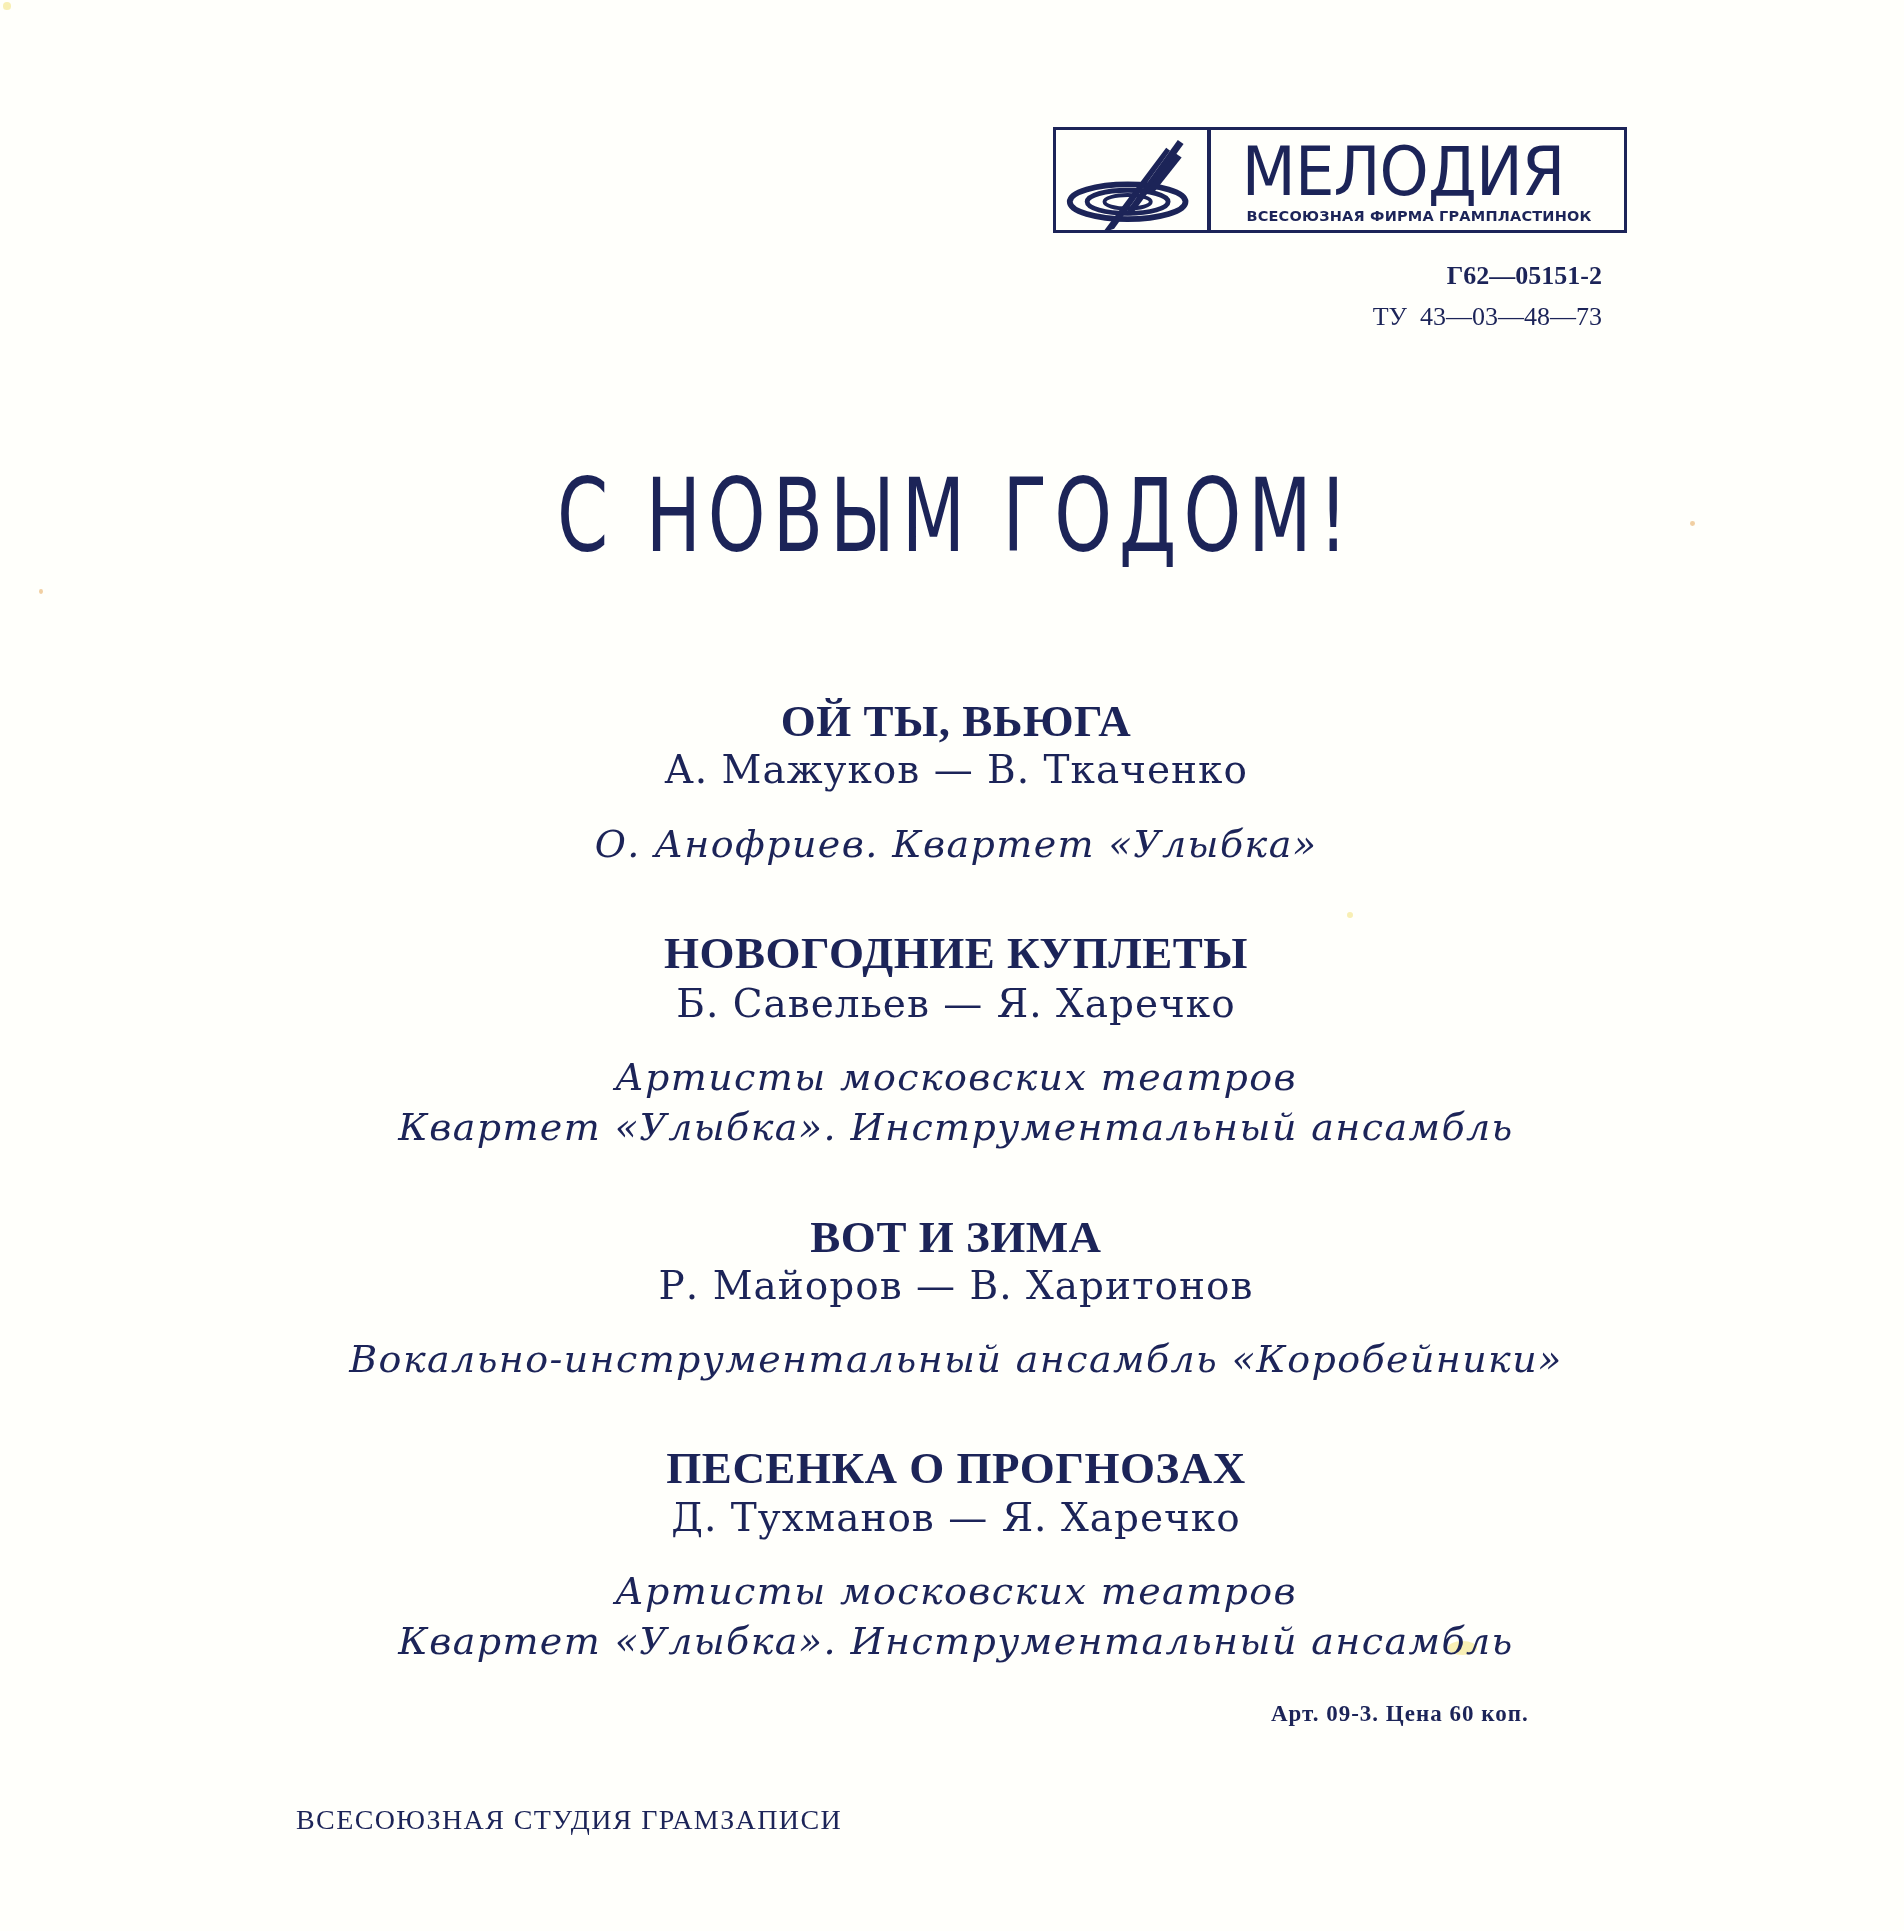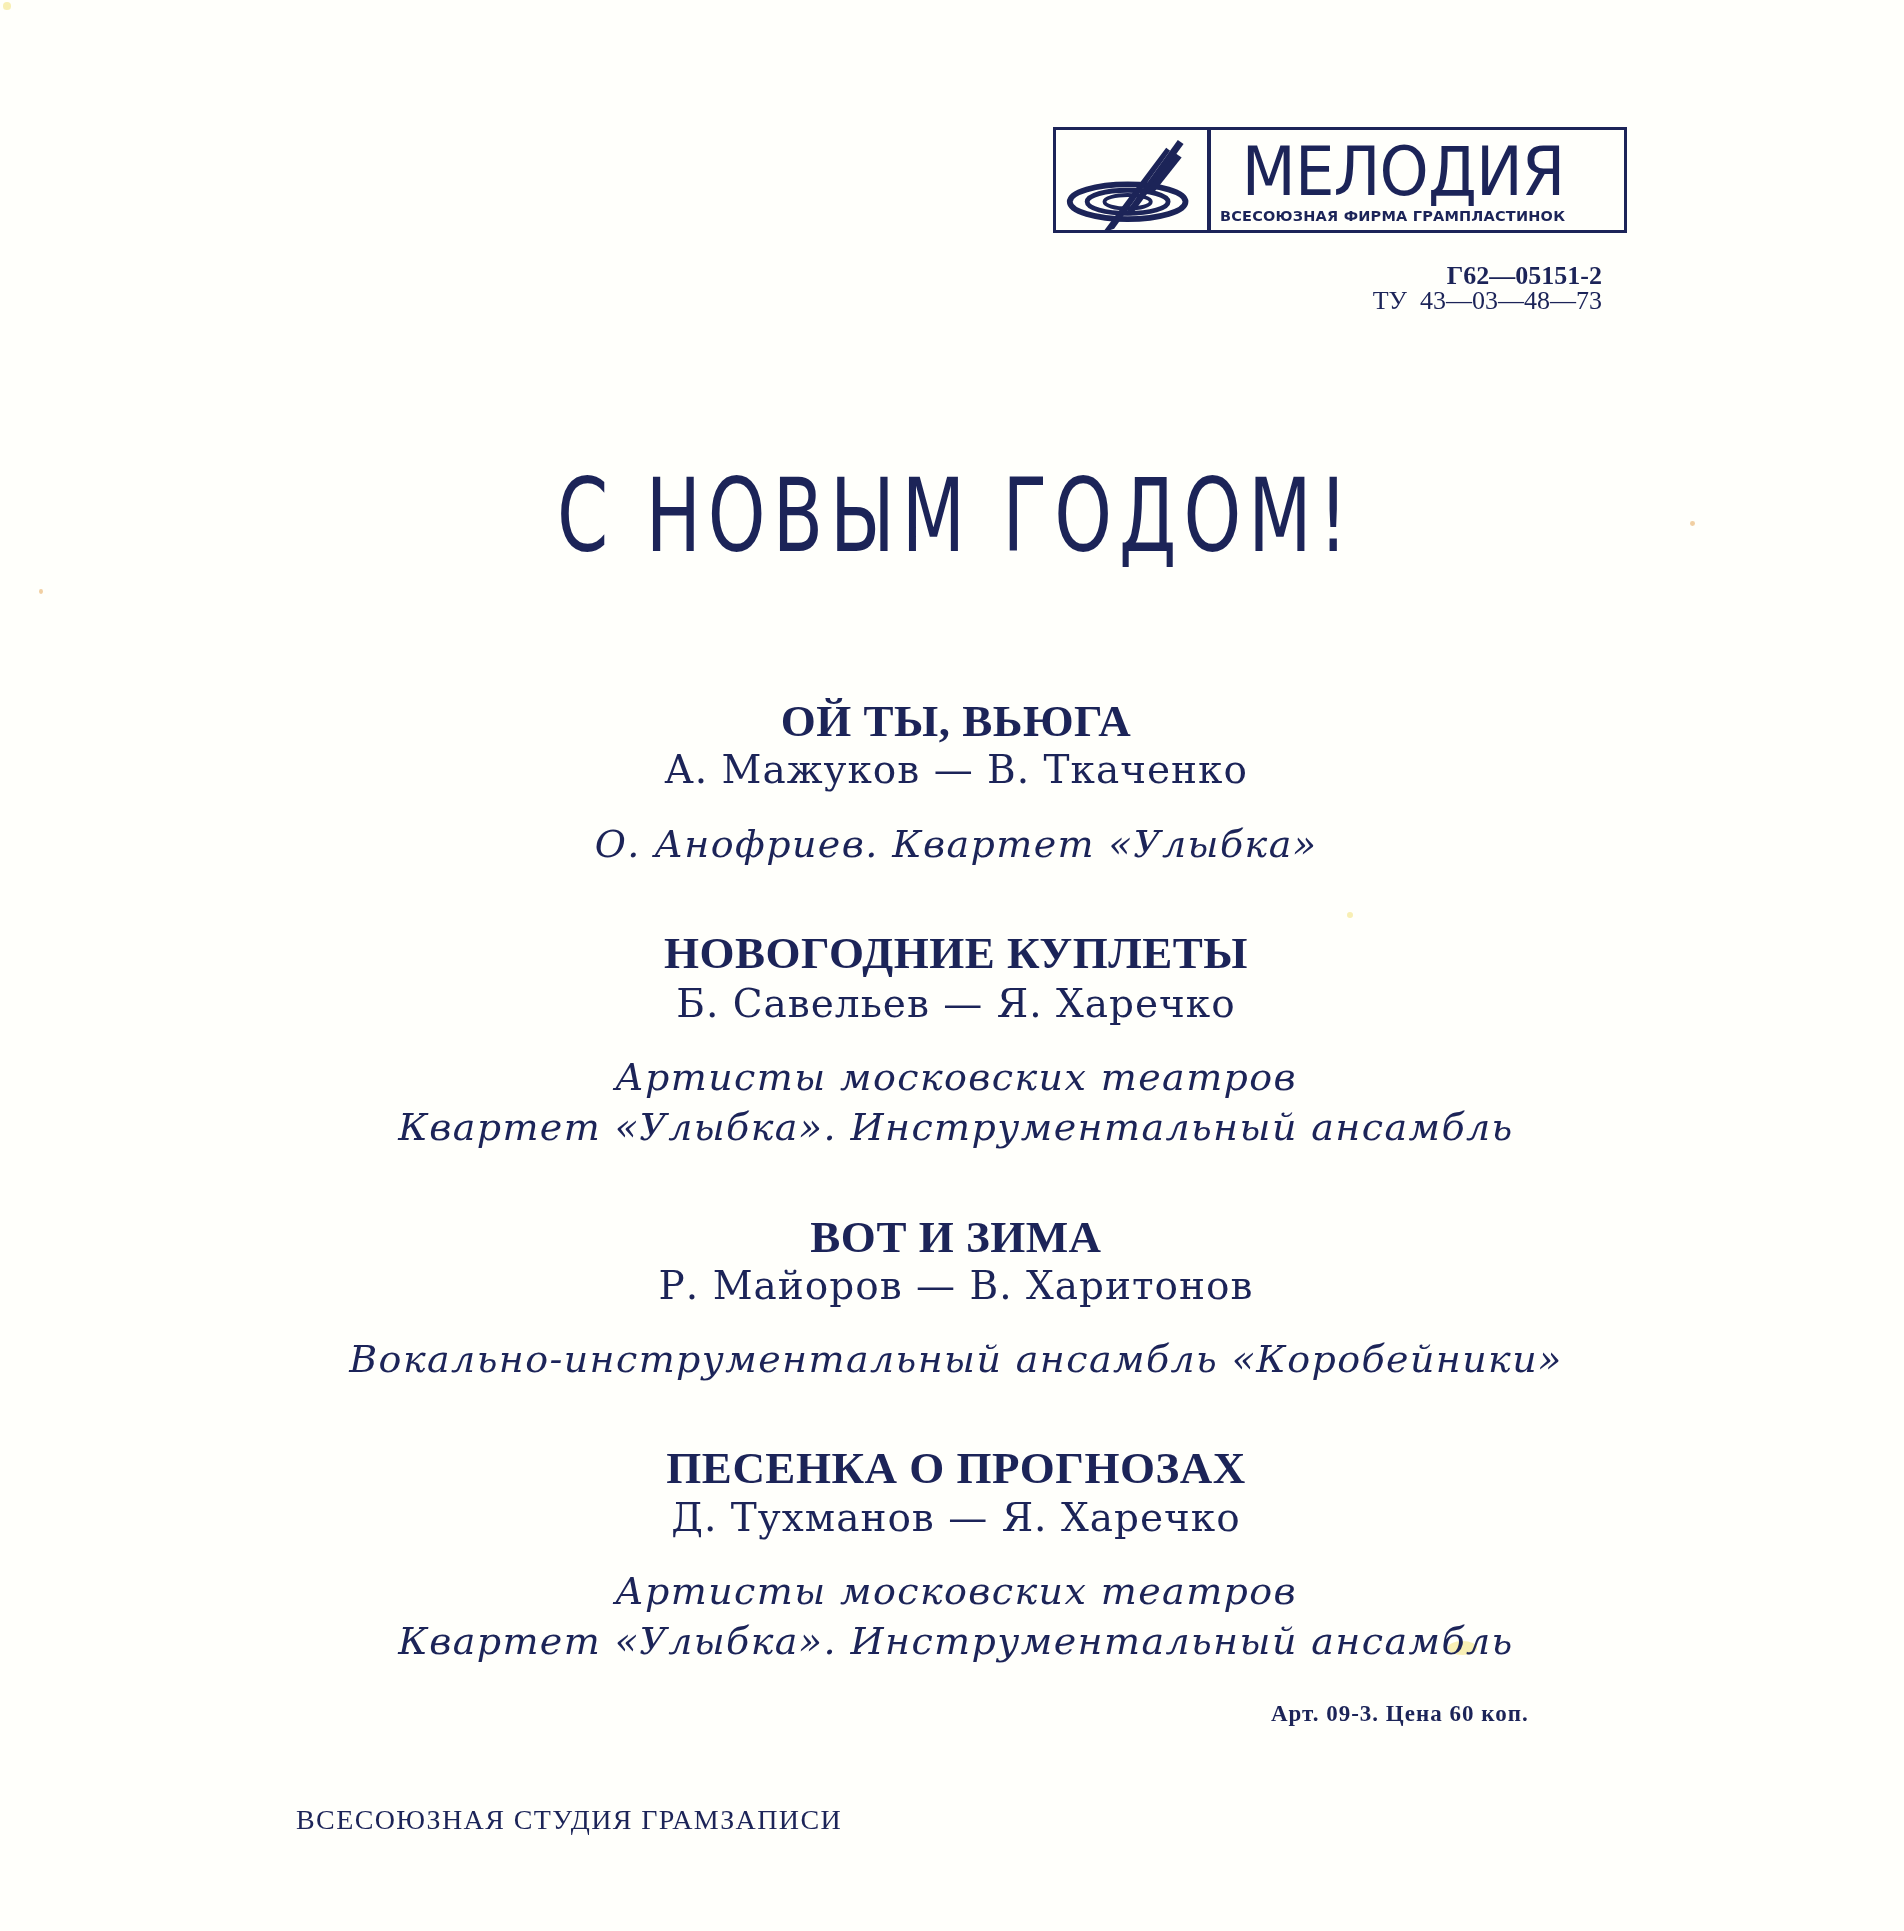--- a/index.html
+++ b/index.html
@@ -20,21 +20,21 @@
   }
   .logo-divider { position: absolute; left: 151px; top: 0; bottom: 0; width: 3.9px; background: #1c2458; }
   .logo-emblem { position: absolute; left: 7.7px; top: 3.9px; width: 135px; height: 97px; }
   .logo-word {
     position: absolute; left: 164px; top: 7.7px; width: 398px; text-align: center;
     font-family: "DejaVu Sans", sans-serif; font-weight: normal;
     font-size: 68px; line-height: 68px; letter-spacing: -1px;
     transform: scaleX(0.92); transform-origin: left top;
   }
   .logo-sub {
-    position: absolute; left: 164px; top: 79px; width: 398px; text-align: left;
+    position: absolute; left: 164px; top: 79px; width: 398px; text-align: center;
     font-family: "DejaVu Sans", sans-serif; font-weight: bold;
     font-size: 14.5px; line-height: 15.4px; letter-spacing: 0.2px;
   }
   .catalog {
     position: absolute; right: 303px; text-align: right;
     font-family: "Liberation Serif", serif; font-size: 26px; line-height: 26px;
   }
 
   .main-title {
     font-family: "DejaVu Sans", sans-serif;
@@ -80,21 +80,21 @@
     <path d="M40 102 L106 14 L110 17 L52 98 Z" fill="#1c2458"></path>
     <path d="M62 84 L118 6 L124 10 L70 84 Z" fill="#1c2458"></path>
     <path d="M84 60 L116 20 L122 24 L92 62 Z" fill="#1c2458"></path>
   </svg>
   <div class="logo-divider"></div>
   <div class="logo-word">МЕЛОДИЯ</div>
   <div class="logo-sub">ВСЕСОЮЗНАЯ ФИРМА ГРАМПЛАСТИНОК</div>
 </div>
 
 <div class="catalog" style="top:263px;font-weight:bold;">Г62—05151-2</div>
-<div class="catalog" style="top:288px;white-space:pre;">ТУ  43—03—48—73</div>
+<div class="catalog" style="top:304px;white-space:pre;">ТУ  43—03—48—73</div>
 
 <div class="center-col main-title" style="top:465px;">С НОВЫМ ГОДОМ!</div>
 
 <div>
   <div>
     <div class="center-col track-title" style="top:699px;">ОЙ ТЫ, ВЬЮГА</div>
     <div class="center-col track-authors" style="top:749px;">А. Мажуков — В. Ткаченко</div>
     <div class="center-col track-perf" style="top:823px;">О. Анофриев. Квартет «Улыбка»</div>
   </div>
 

